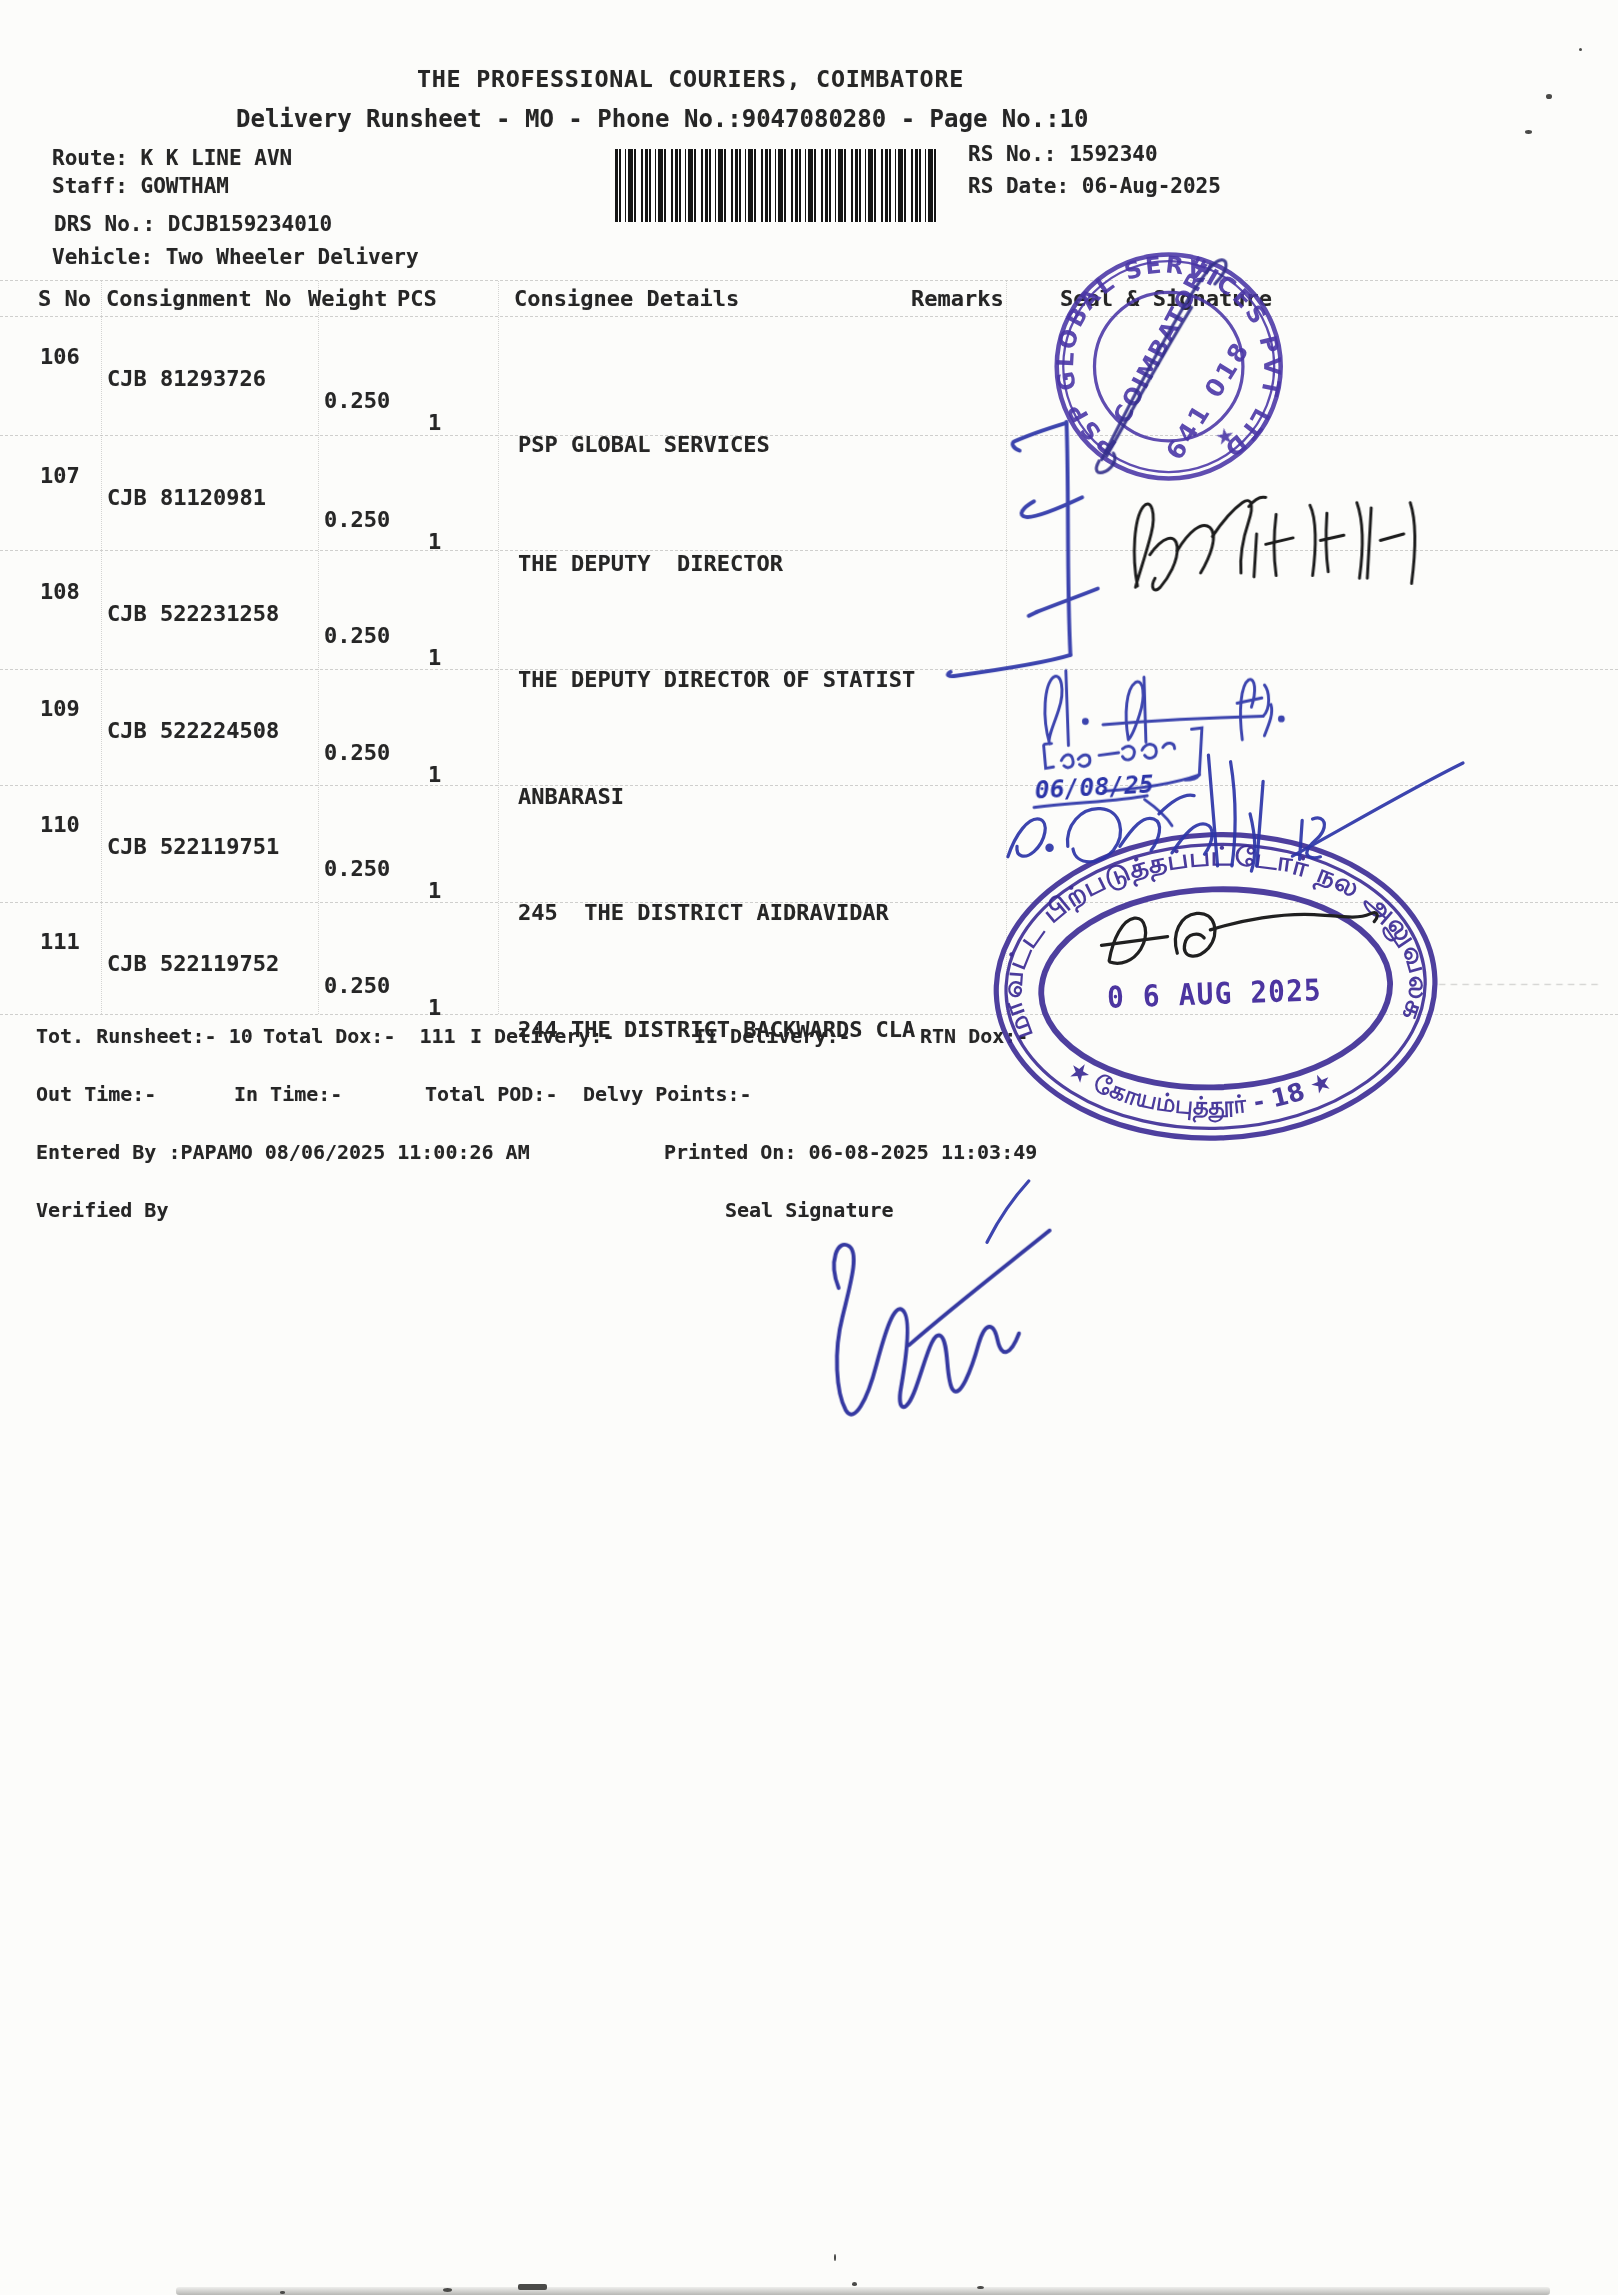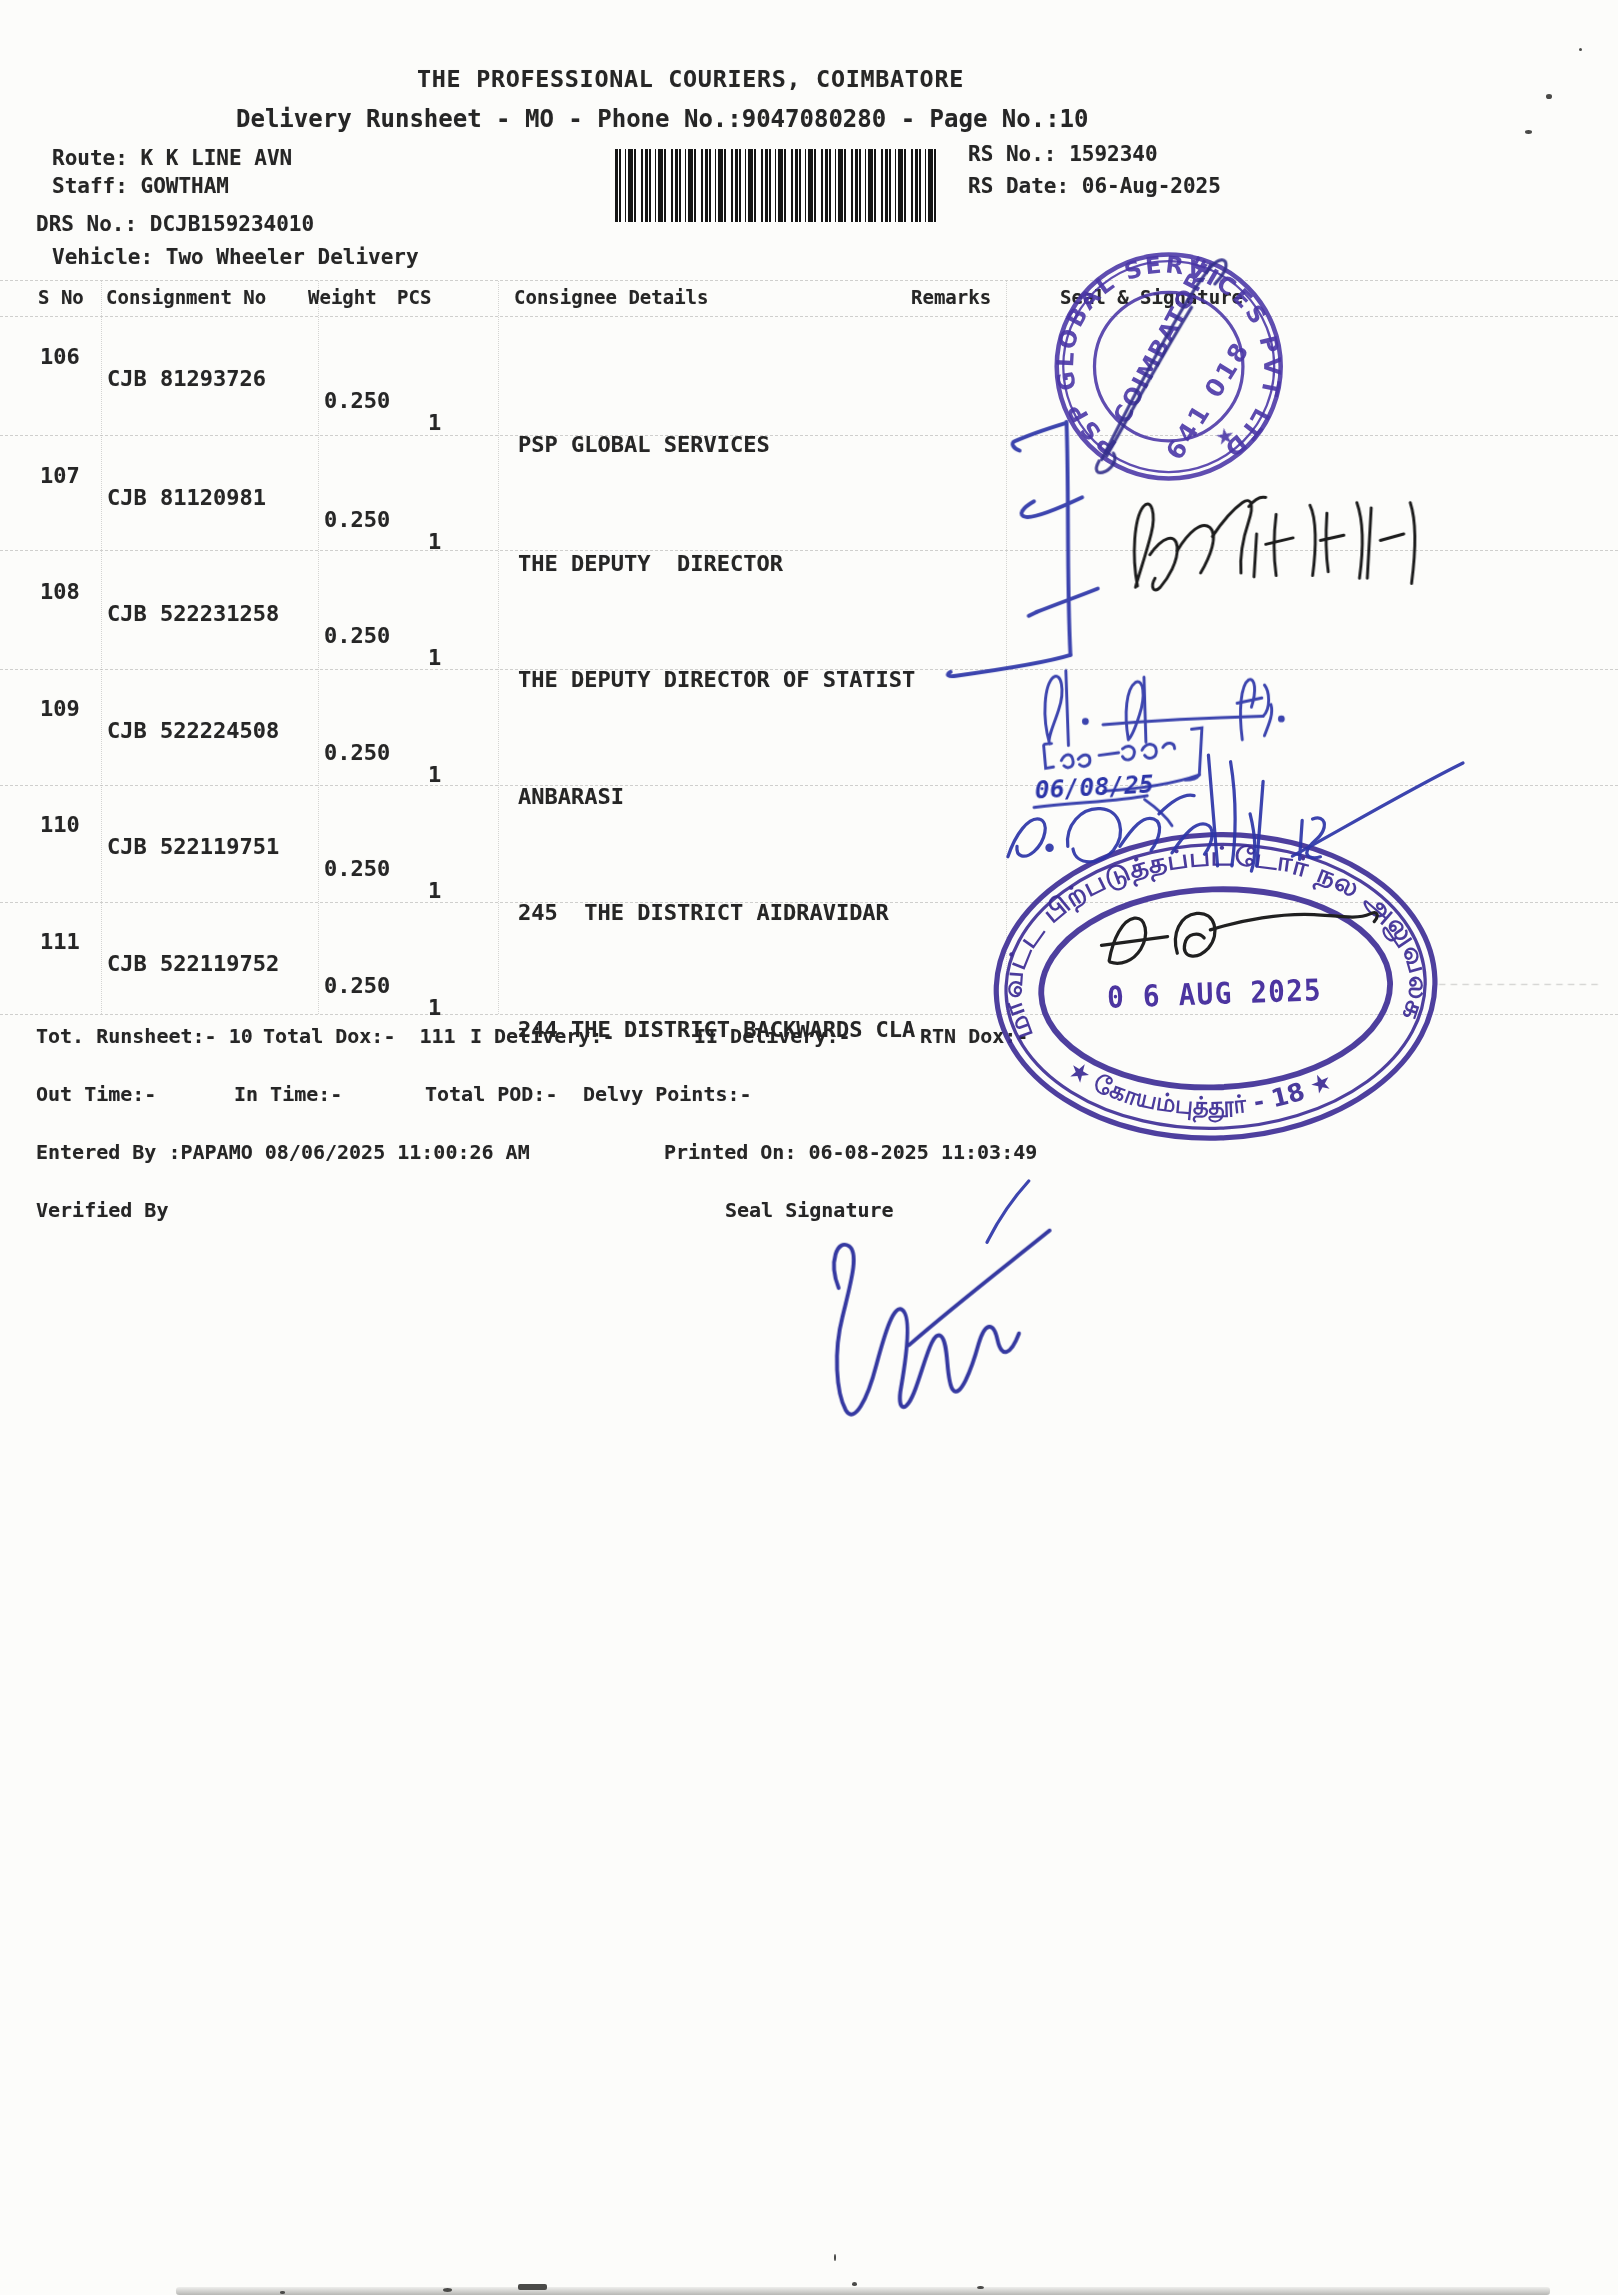--- a/index.html
+++ b/index.html
@@ -3,21 +3,21 @@
 <meta charset="utf-8">
 <style>
   html,body{margin:0;padding:0;background:#e9e9e7;}
   .page{position:relative;width:1618px;height:2295px;background:#fcfcfa;overflow:hidden;
         font-family:"DejaVu Sans Mono",monospace;}
   .pt{position:absolute;white-space:pre;font-weight:bold;color:#262626;line-height:1;
       text-shadow:0 0 0.7px rgba(20,20,20,.25);}
   .title{font-size:23.4px;letter-spacing:0.7px;}
   .subtitle{font-size:24px;}
   .info{font-size:21px;}
-  .colhead{font-size:19px;}
+  .colhead{font-size:22px;}
   .rowtxt{font-size:22px;}
   .foot{font-size:20px;}
   .cell{position:absolute;white-space:pre;}
   .hline{position:absolute;height:0;border-top:1.3px dashed #9a9a98;opacity:.45;}
   .vline{position:absolute;width:0;border-left:1.3px dotted #b5b5b2;opacity:.55;}
   .barcode{position:absolute;left:615px;top:149px;width:322px;height:73px;
     background:repeating-linear-gradient(90deg,#161616 0 2.6px,#fff 2.6px 3.9px,#161616 3.9px 5.9px,
       #fff 5.9px 9.8px,#161616 9.8px 11px,#fff 11px 13px,#161616 13px 17.6px,#fff 17.6px 19.5px,
       #161616 19.5px 21px,#fff 21px 26px,#161616 26px 28px,#fff 28px 30px);}
   .ink{position:absolute;left:0;top:0;pointer-events:none;}
@@ -27,21 +27,21 @@
 </style>
 </head>
 <body>
 
 <div class="page">
 
   <div class="pt title" style="left:417px;top:68px;">THE PROFESSIONAL COURIERS, COIMBATORE</div>
   <div class="pt subtitle" style="left:236px;top:107px;">Delivery Runsheet - MO - Phone No.:9047080280 - Page No.:10</div>
   <div class="pt info" style="left:52px;top:148px;">Route: K K LINE AVN</div>
   <div class="pt info" style="left:52px;top:176px;">Staff: GOWTHAM</div>
-  <div class="pt info" style="left:36px;top:214px;">DRS No.: DCJB159234010</div>
+  <div class="pt info" style="left:54px;top:214px;">DRS No.: DCJB159234010</div>
   <div class="pt info" style="left:52px;top:247px;">Vehicle: Two Wheeler Delivery</div>
   <div class="pt info" style="left:968px;top:144px;">RS No.: 1592340</div>
   <div class="pt info" style="left:968px;top:176px;">RS Date: 06-Aug-2025</div>
   <div class="barcode"></div>
 
   <div id="gridlines">
       <div class="hline" style="left: 0px; top: 280px; width: 1618px;"></div>
       <div class="hline" style="left: 0px; top: 316px; width: 1618px;"></div>
       <div class="hline" style="left: 0px; top: 435px; width: 1618px;"></div>
       <div class="hline" style="left: 0px; top: 550px; width: 1618px;"></div>

